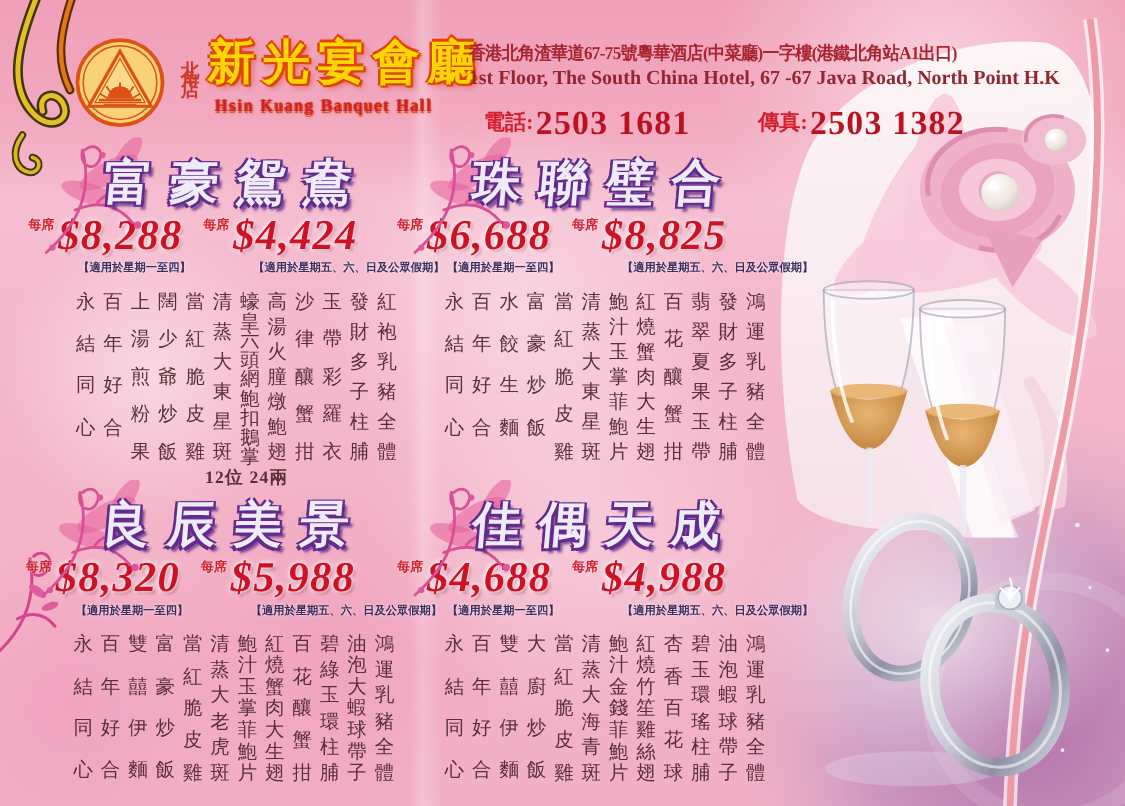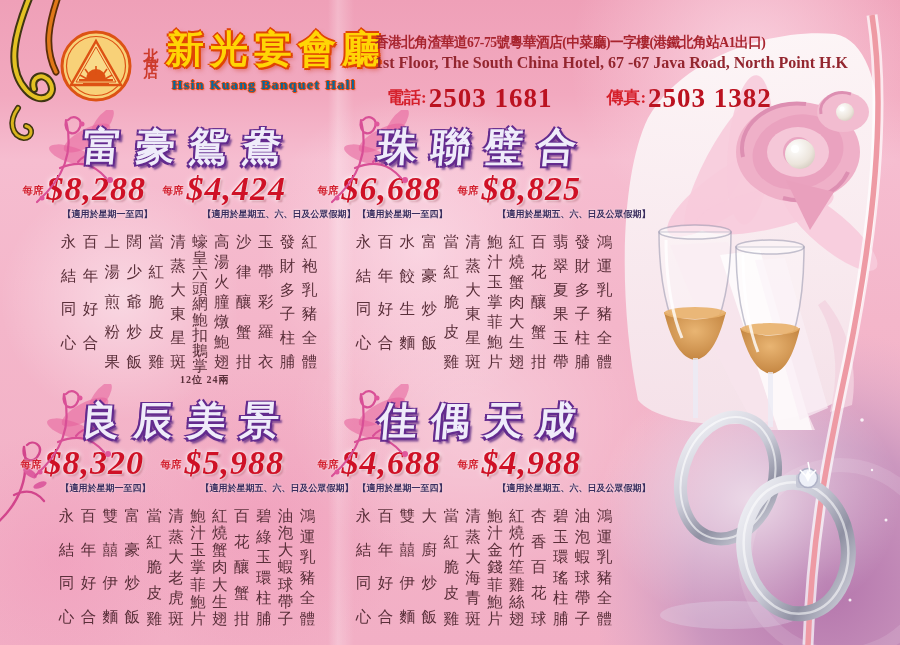--- a/index.html
+++ b/index.html
@@ -19,55 +19,55 @@
   
   .header{position:absolute;left:0;top:0;width:900px;height:120px;}
   .corner-swirl{position:absolute;left:-2px;top:-4px;}
   .logo{position:absolute;left:58px;top:28px;}
   .branch{position:absolute;left:141px;top:36px;writing-mode:vertical-rl;
     font-size:15px;font-weight:bold;color:#cd3a2b;letter-spacing:7px;}
   .title-zh{position:absolute;left:166px;top:24px;font-size:38px;font-weight:bold;
     color:#ffd505;letter-spacing:6px;white-space:nowrap;
     text-shadow:-2px 0 0 #e04505,2px 0 0 #e04505,0 -2px 0 #e04505,0 2px 0 #e04505,
                 2px 2px 0 #e04505,3px 3px 5px rgba(200,40,0,.55);}
-  .title-en{position:absolute;left:172px;top:77px;font-size:13.5px;font-weight:bold;
-    color:#0369a1;letter-spacing:1.5px;white-space:nowrap;
+  .title-en{position:absolute;left:172px;top:77px;font-size:13.5px;font-weight:normal;
+    color:#be185d;letter-spacing:1.5px;white-space:nowrap;
     text-shadow:-1px 0 0 #e04505,1px 0 0 #e04505,0 -1px 0 #e04505,0 1px 0 #e04505,1px 1px 2px rgba(200,40,0,.6);}
   .addr{position:absolute;left:375px;top:33px;white-space:nowrap;}
   .addr-zh{font-size:14.5px;font-weight:bold;color:#a8242e;letter-spacing:-.5px;
     transform:scaleX(.94);transform-origin:left;}
   .addr-en{font-size:16px;font-weight:bold;color:#93262f;margin-top:2px;}
   .phones{position:absolute;left:375px;top:85px;display:flex;align-items:flex-end;gap:42px;}
   .ph{display:flex;align-items:flex-end;gap:2px;}
   .ph-label{font-size:17px;font-weight:bold;color:#d5202b;padding-bottom:3px;margin-left:12px;}
   .ph-num{font-size:27px;font-weight:bold;color:#bb1220;line-height:1;letter-spacing:1px;}
   
   .menu-section{position:absolute;width:278px;}
   .s1{left:50px;top:126px;} .s2{left:345px;top:126px;}
   .s3{left:48px;top:400px;} .s4{left:345px;top:400px;}
   .sec-title{margin:0;text-align:center;font-size:39px;font-weight:bold;line-height:1.1;
     color:#efecfa;letter-spacing:14px;white-space:nowrap;transform:skewX(-5deg);
     text-shadow:-2px -1px 0 #632b8e,2px -1px 0 #632b8e,-2px 2px 0 #632b8e,2px 2px 0 #632b8e,
                  4px 4px 2px rgba(90,40,130,.75);}
   .price-row{display:flex;justify-content:center;align-items:flex-start;gap:10px;margin-top:4px;}
   .price-block{display:flex;flex-direction:column;}
-  .pb-top{display:flex;align-items:flex-end;gap:3px;}
+  .pb-top{display:flex;align-items:flex-start;gap:3px;}
   .per-table{font-size:10.5px;font-weight:bold;color:#d32030;padding-bottom:7px;
     text-shadow:0 0 2px rgba(255,255,255,.9);}
   .amount{font-size:34px;font-style:italic;font-weight:bold;color:#cf1126;line-height:.95;
     letter-spacing:1px;
     text-shadow:0 0 3px #fff,0 0 6px rgba(255,255,255,.85),2px 2px 2px rgba(120,0,25,.35);}
   .note{margin-top:3px;font-size:9px;font-weight:bold;color:#3a2d5e;white-space:nowrap;
     text-shadow:0 0 2px rgba(255,255,255,.8);margin-left:40px;}
   .items{display:flex;flex-direction:row-reverse;justify-content:space-between;
     width:258px;margin:13px auto 0;}
   .menu-col{display:flex;flex-direction:column;align-items:center;width:17px;
     font-size:15.5px;color:#5a2f3a;}
   .menu-col span{line-height:1;display:block;}
-  .footnote{position:absolute;left:130px;top:247px;font-size:10px;font-weight:bold;
+  .footnote{position:absolute;left:114px;top:247px;font-size:14px;font-weight:bold;
     color:#5a2f3a;letter-spacing:1px;white-space:nowrap;}
   .vine{position:absolute;pointer-events:none;}
   .vine-tl{left:-18px;top:-16px;}
   
   .right-art{position:absolute;right:0;top:0;pointer-events:none;}
   .corner-flourish-bl{position:absolute;left:0;top:425px;pointer-events:none;}
 </style>
 </head>
 <body>
 

